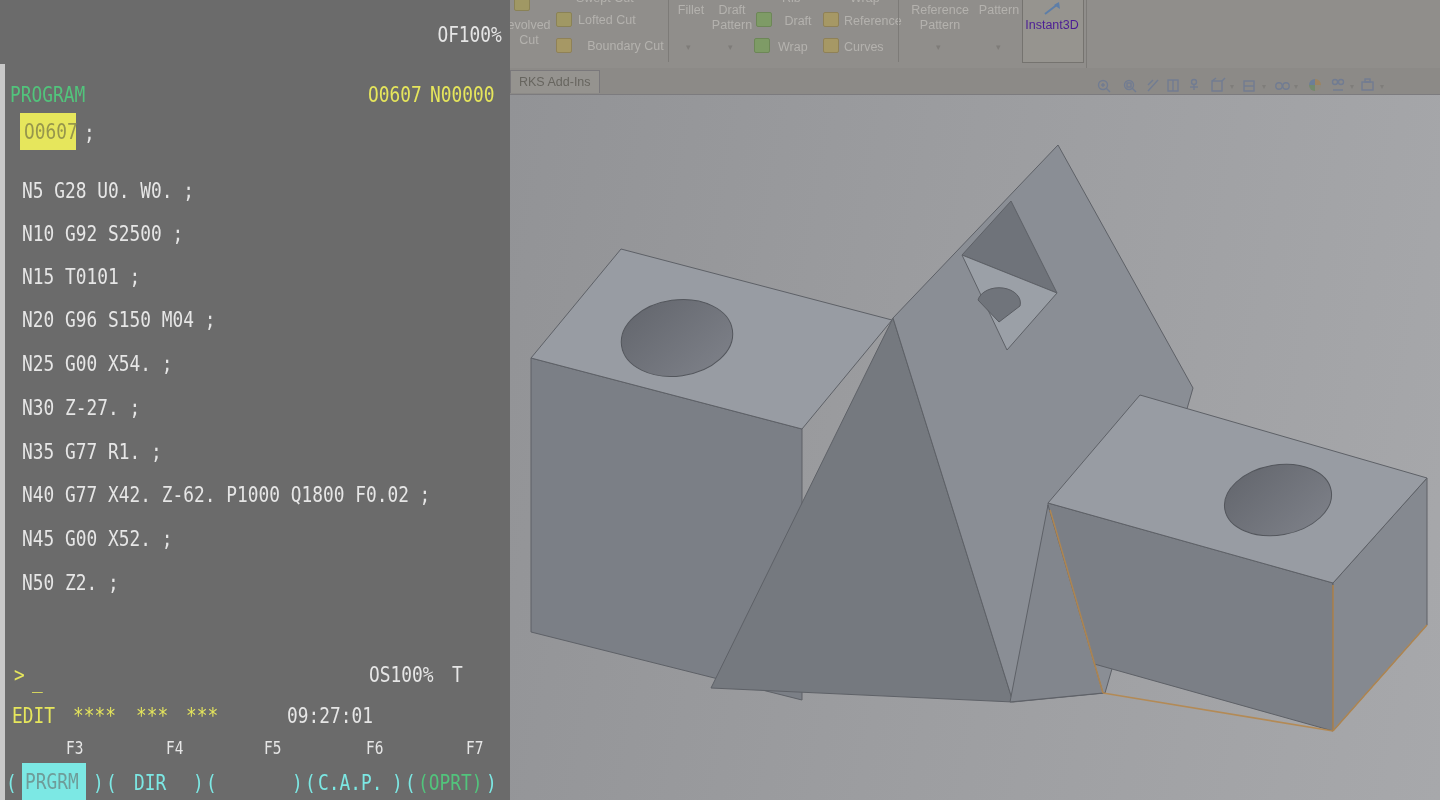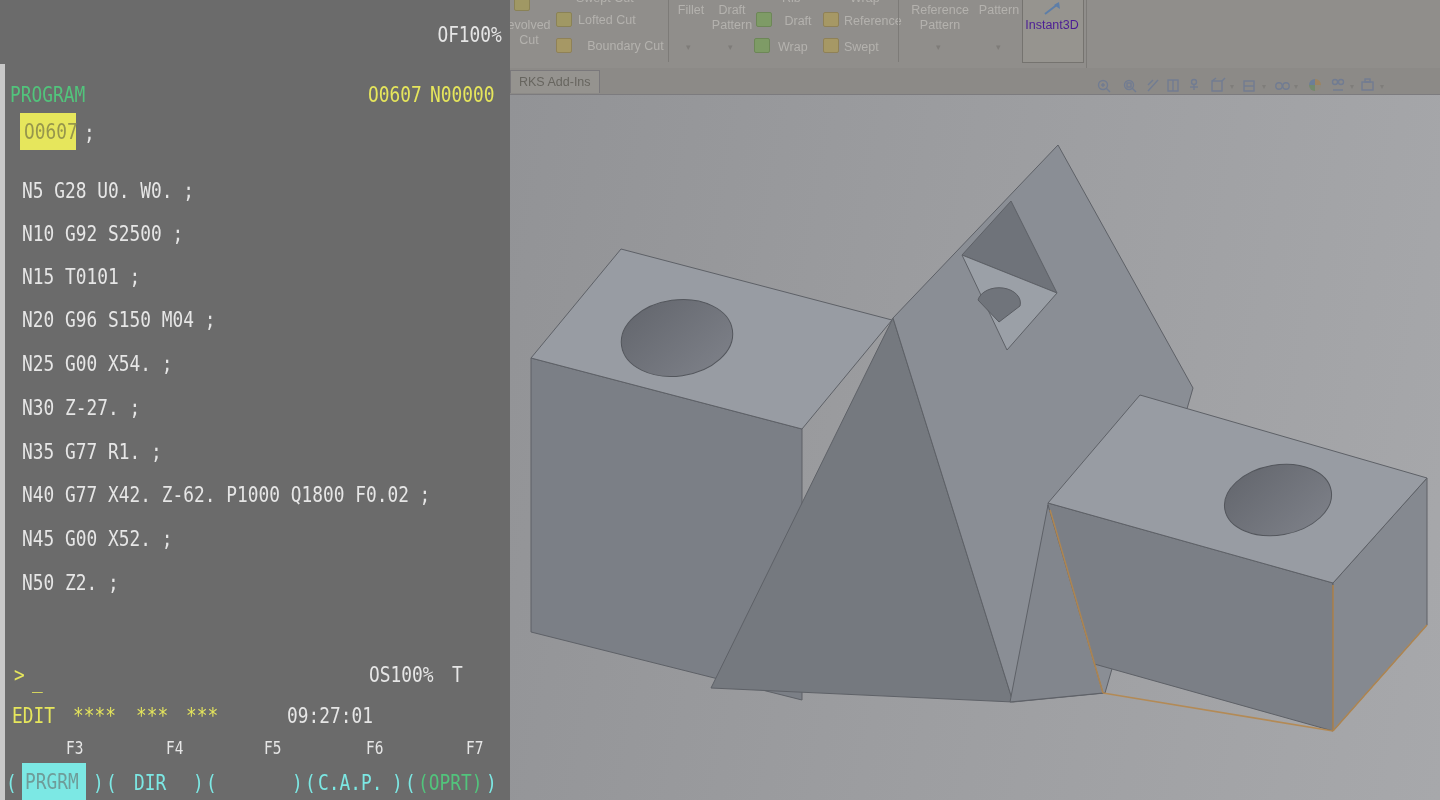--- a/index.html
+++ b/index.html
@@ -62,21 +62,21 @@
 
       <div class="rlabel" style="left:272px;top:-9px;width:30px;text-align:left;">Rib</div>
       <div class="ricon green" style="left:246px;top:12px;"></div>
       <div class="rlabel" style="left:268px;top:14px;width:40px;text-align:center;">Draft</div>
       <div class="ricon green" style="left:244px;top:38px;"></div>
       <div class="rlabel" style="left:268px;top:40px;width:40px;text-align:left;">Wrap</div>
       <div class="rlabel" style="left:340px;top:-9px;width:40px;text-align:left;">Wrap</div>
       <div class="ricon tan" style="left:313px;top:12px;"></div>
       <div class="rlabel" style="left:334px;top:14px;width:60px;text-align:left;">Reference</div>
       <div class="ricon tan" style="left:313px;top:38px;"></div>
-      <div class="rlabel" style="left:334px;top:40px;width:50px;text-align:left;">Swept</div>
+      <div class="rlabel" style="left:334px;top:40px;width:50px;text-align:left;">Curves</div>
 
       <div class="vsep" style="left:388px;"></div>
 
       <div class="rlabel" style="left:392px;top:3px;width:76px;">Reference Pattern</div>
       <div class="caret" style="left:426px;top:42px;">▾</div>
       <div class="rlabel" style="left:466px;top:3px;width:46px;">Pattern</div>
       <div class="caret" style="left:486px;top:42px;">▾</div>
 
       <div class="i3dbox">
         <svg width="18" height="14" style="position:absolute;left:20px;top:2px;">

